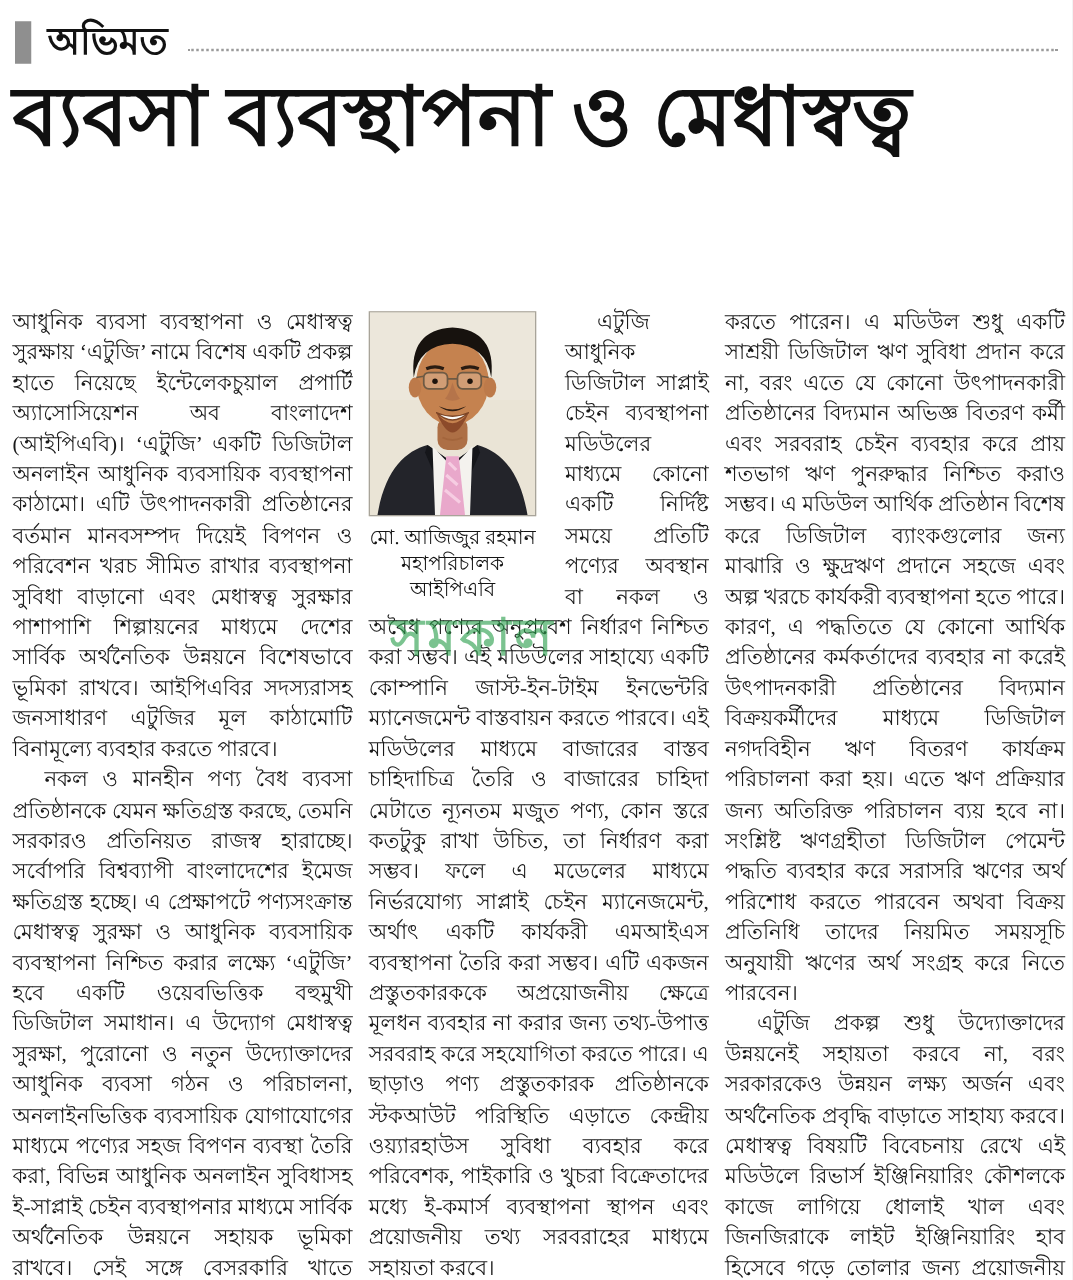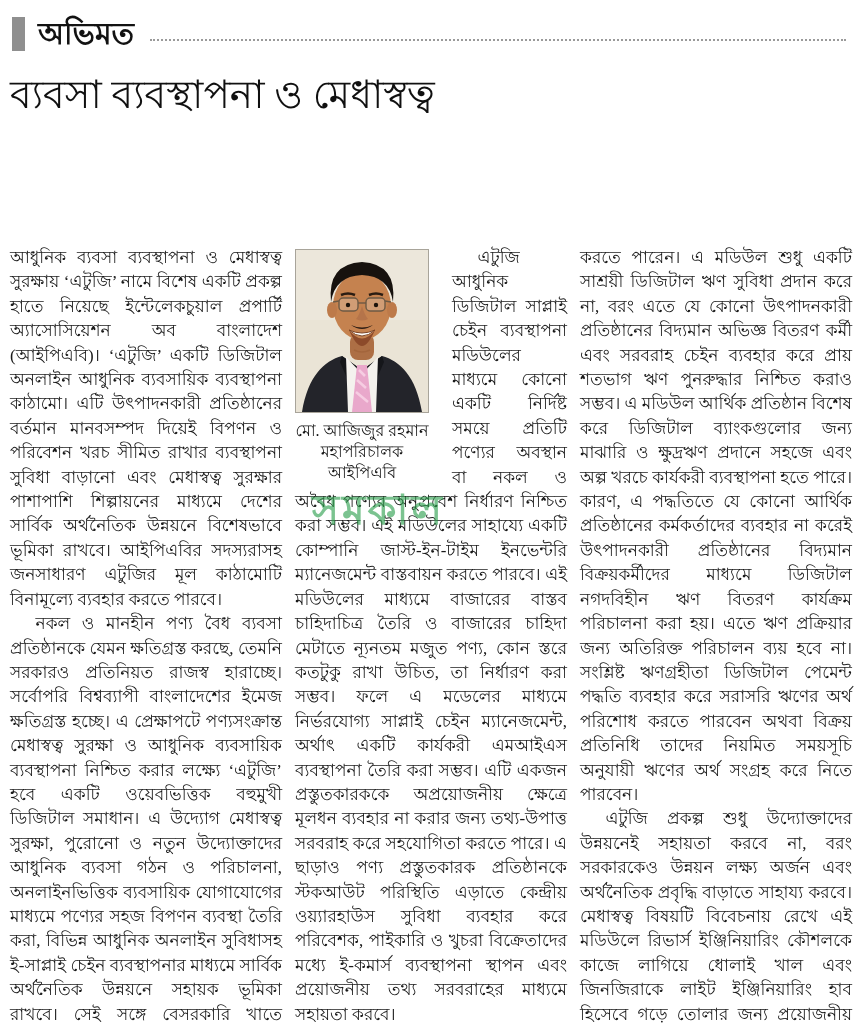--- a/index.html
+++ b/index.html
@@ -26,21 +26,21 @@
     line-height:36px;white-space:nowrap;
   }
   .dotted-rule{
     flex:1 1 auto;height:0;
     border-bottom:2px dotted #9a9a9a;
     margin-left:16px;margin-top:12px;
   }
   
   .headline{
     position:absolute;left:10px;top:52px;width:845px;
-    margin:0;font-size:39px;font-weight:400;color:#101010;
+    margin:0;font-size:66px;font-weight:700;color:#101010;
     line-height:85px;letter-spacing:0;
   }
   
   .body-grid{
     position:absolute;left:10px;top:246px;width:842px;
     display:grid;grid-template-columns:272px 272px 272px;column-gap:13px;
   }
   .col{
     font-size:17px;line-height:24.4px;text-align:justify;
     color:#191919;

